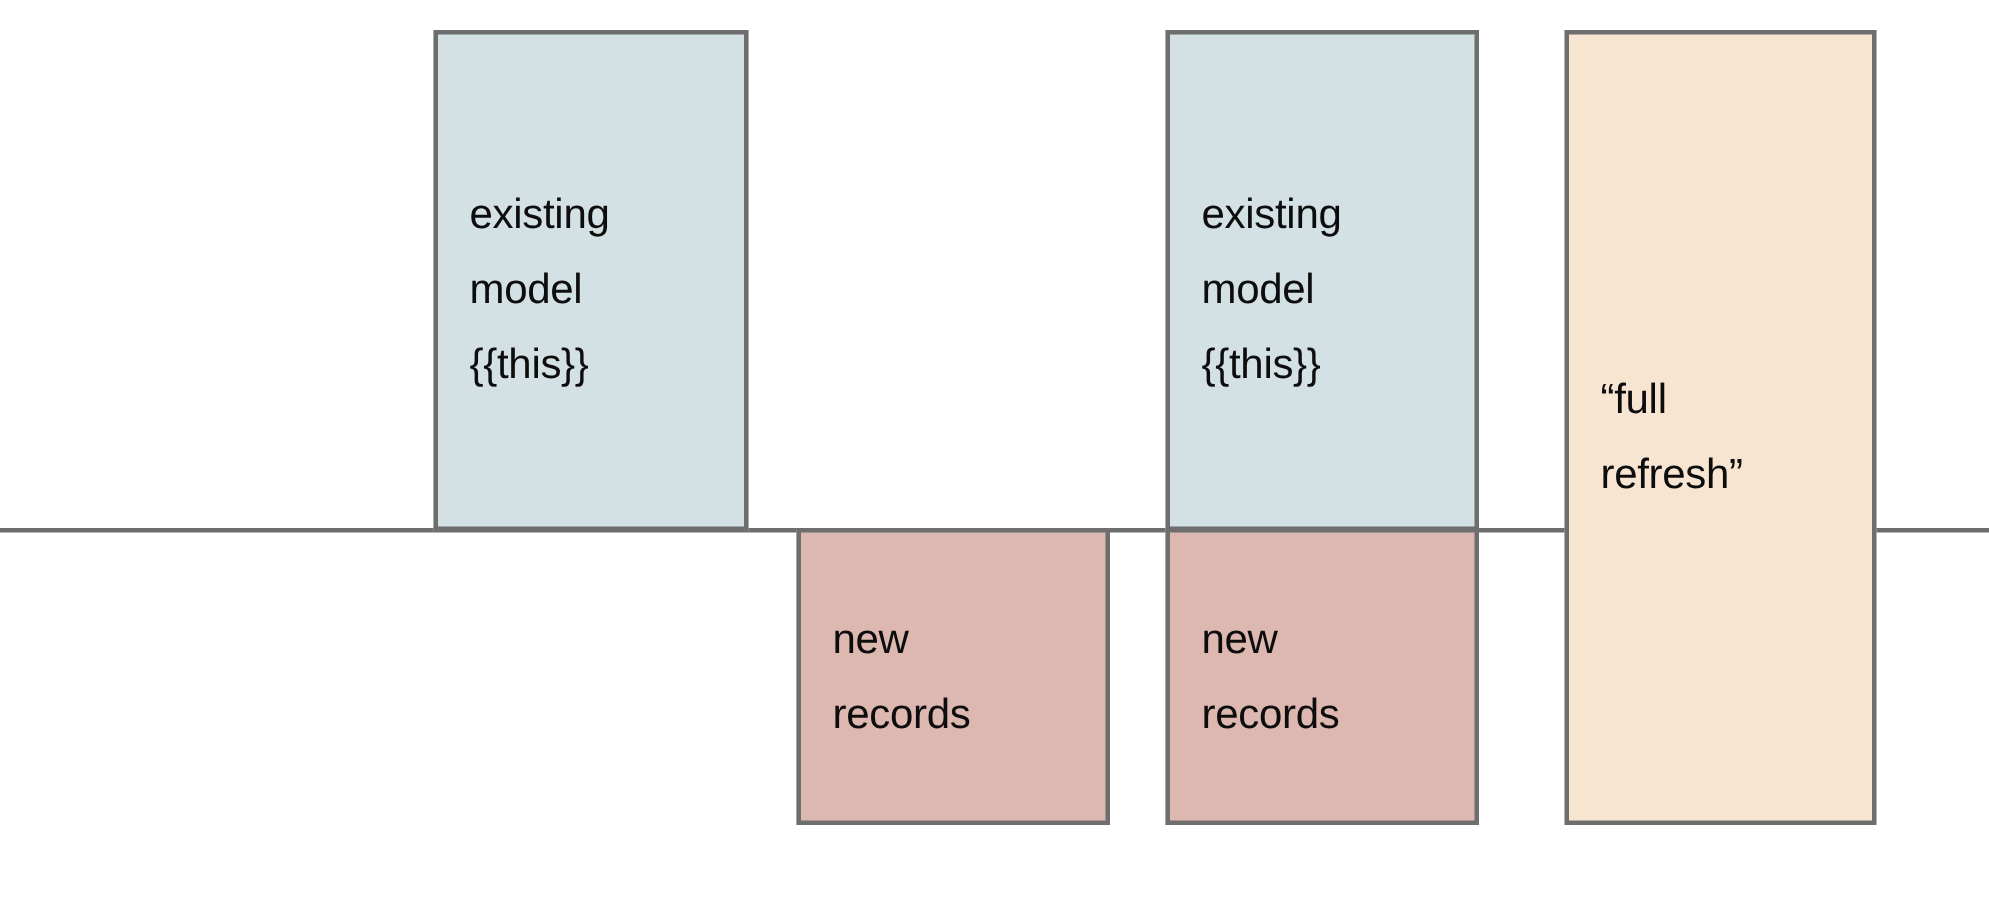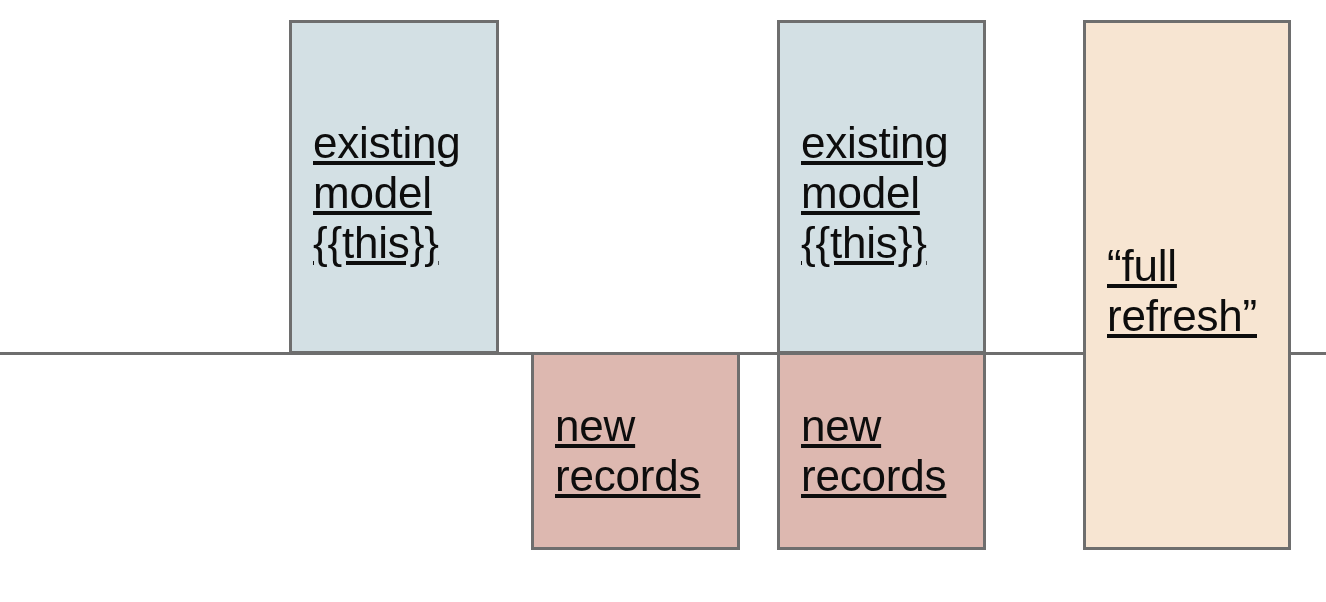--- a/index.html
+++ b/index.html
@@ -38,26 +38,25 @@
     box-sizing: border-box;
     border: 3px solid #6e6e6e;
     z-index: 2;
     display: block;
   }
 
   .box .box-label {
     position: absolute;
     left: 21px;
     right: 12px;
-    font-size: 44px;
+    font-size: 28px;
     line-height: 50px;
     color: #0d0d0d;
     white-space: pre-line;
     letter-spacing: -0.2px;
-    text-decoration: underline;
   }
 
   
   .label-top   { top: 95px; }
   .label-mid   { top: 50%; transform: translateY(-50%); }
   .label-upper { top: 218px; }
 
   
   #box-source          { left: 35px;   top: 20px;  width: 213px; height: 530px; }
   #box-existing-model-1{ left: 289px;  top: 20px;  width: 210px; height: 334px; }
@@ -92,18 +91,18 @@
     <span class="box-label label-top" style="color: rgb(13, 13, 13);">existing
 model
 {{this}}</span>
   </div>
 
   <div class="box" id="box-new-records-2" style="background-color: rgb(221, 184, 176); border-color: rgb(110, 110, 110);">
     <span class="box-label label-mid" style="color: rgb(13, 13, 13);">new
 records</span>
   </div>
 
-  <div class="box" id="box-full-refresh" style="background-color: rgb(247, 229, 210); border-color: rgb(110, 110, 110); margin-left: 40px;">
+  <div class="box" id="box-full-refresh" style="background-color: rgb(247, 229, 210); border-color: rgb(110, 110, 110);">
     <span class="box-label label-upper" style="color: rgb(13, 13, 13);">“full
 refresh”</span>
   </div>
 
 </div>
 
 </body></html>

